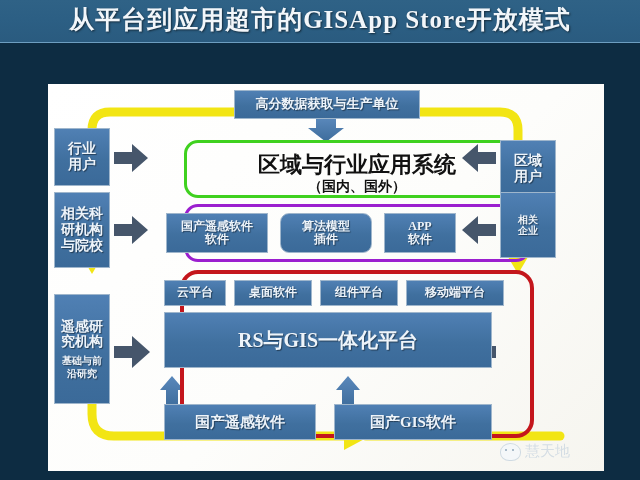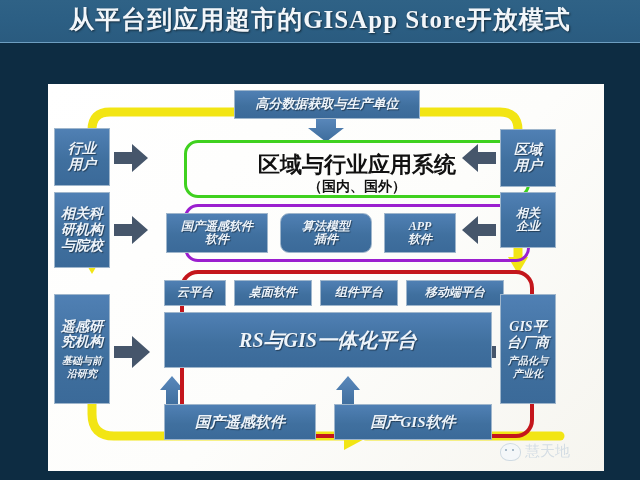--- a/index.html
+++ b/index.html
@@ -35,21 +35,20 @@
   .bbox{
     position:absolute;box-sizing:border-box;
     background:linear-gradient(180deg,#5080b4 0%,#40709f 55%,#3b6a99 100%);
     border:1px solid #9fb6cc;
     color:#eef4fa;
     display:flex;flex-direction:column;align-items:center;justify-content:center;
     text-align:center;line-height:1.12;
     font-weight:bold;
     text-shadow:1px 1px 1px rgba(0,0,0,.45);
     font-family:"Liberation Serif","DejaVu Serif",serif;
-    font-style:italic;
   }
   .bbox .sub{font-size:10px;margin-top:5px;font-weight:bold;}
 
   
   .frame{position:absolute;box-sizing:border-box;border-radius:14px;background:transparent;margin-left:30px;}
   .frame.green{border:3px solid #3fd11f;}
   .frame.purple{border:3px solid #9b1fcf;}
   .frame.red{border:4px solid #c4161c;border-radius:18px;}
 
   .green-main{
@@ -189,36 +188,30 @@
       <span>与院校</span>
     </div>
 
     <div class="bbox" style="left:6px;top:210px;width:56px;height:110px;font-size:14px;">
       <span>遥感研</span>
       <span>究机构</span>
       <span class="sub">基础与前</span>
       <span class="sub" style="margin-top:2px;">沿研究</span>
     </div>
 
-    <div class="bbox" style="left:452px;top:45px;width:56px;height:58px;font-size:14px;">
+    <div class="bbox" style="left:452px;top:56px;width:56px;height:58px;font-size:14px;">
       <span>区域</span>
       <span>用户</span>
     </div>
 
-    <div class="bbox" style="left:452px;top:108px;width:56px;height:56px;font-size:12px;">
+    <div class="bbox" style="left:452px;top:108px;width:56px;height:66px;font-size:10px;">
       <span>相关</span>
       <span>企业</span>
     </div>
 
-    <div class="bbox" style="left:452px;top:210px;width:56px;height:110px;font-size:14px;">
-      <span>GIS平</span>
-      <span>台厂商</span>
-      <span class="sub">产品化与</span>
-      <span class="sub" style="margin-top:1px;">产业化</span>
-    </div>
 
     <div class="wm" style="left:452px;top:358px;">
       <span class="logo"></span>
       <span>慧天地</span>
     </div>
 
   </div>
 </div>
 
 </body></html>

